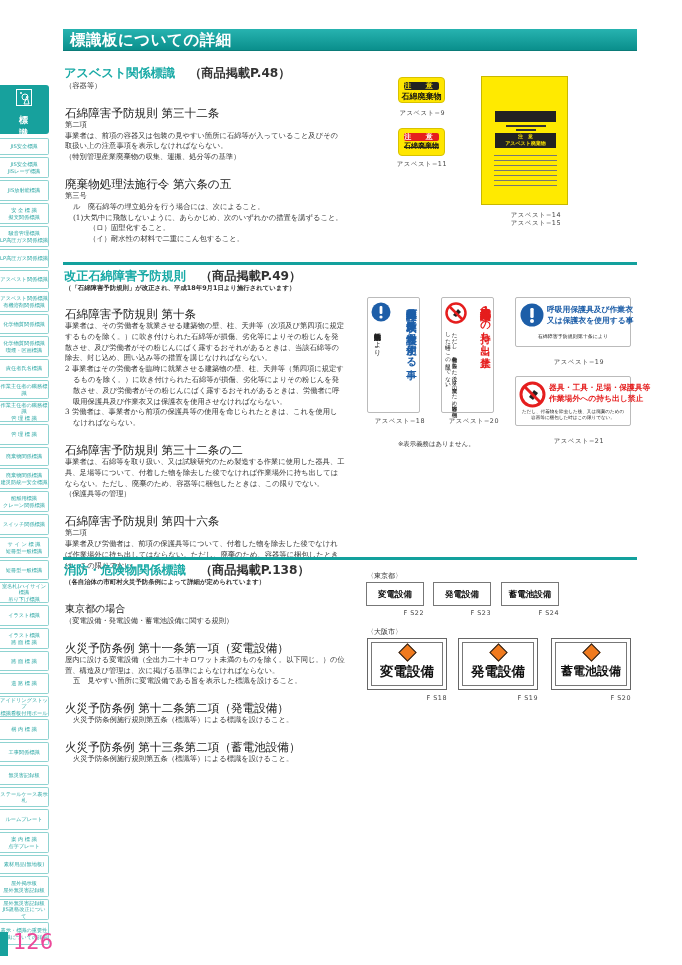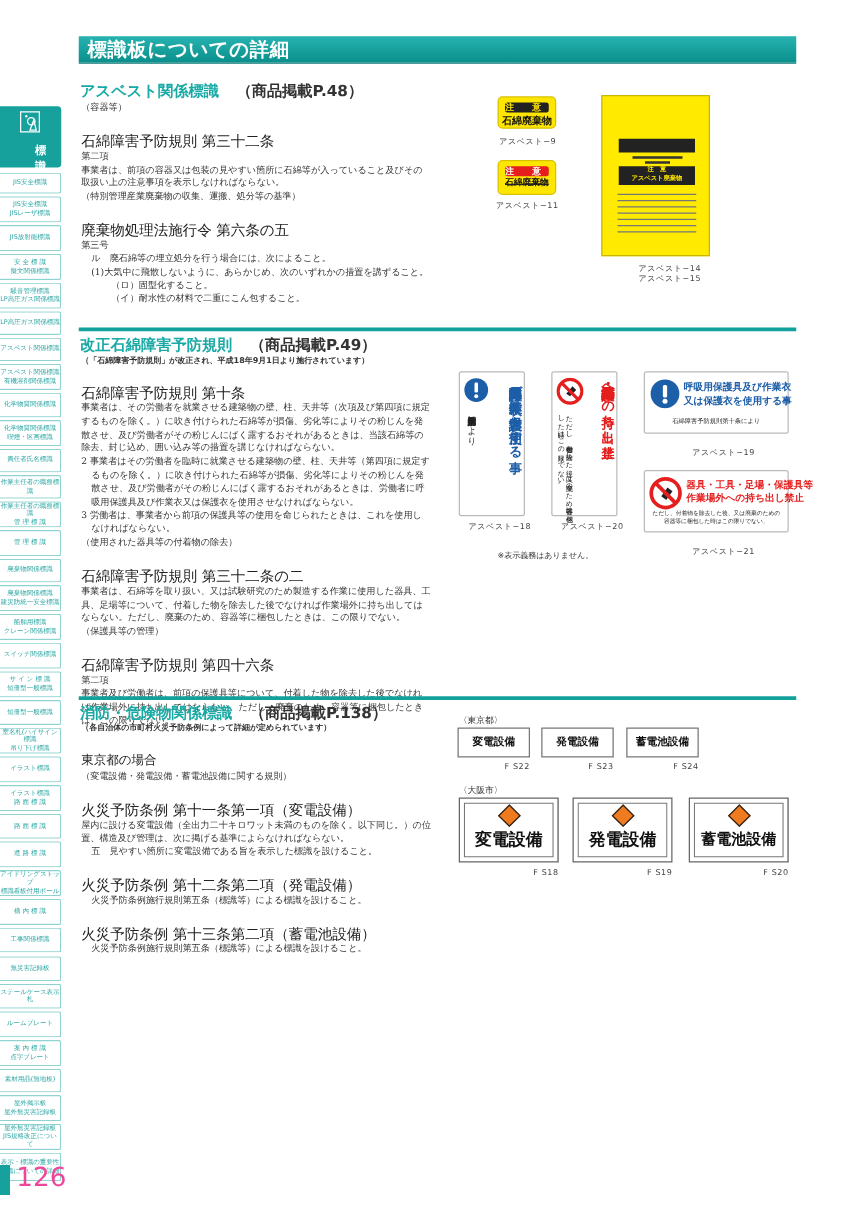--- a/index.html
+++ b/index.html
@@ -3,21 +3,21 @@
 <meta charset="utf-8">
 <style>
 *{box-sizing:border-box;margin:0;padding:0}
 html,body{width:682px;height:965px;background:#fff;overflow:hidden}
 body{position:relative;font-family:"DejaVu Serif","Liberation Serif",serif;color:#222}
 .page-banner{position:absolute;left:63px;top:29px;width:574px;height:22px;background:linear-gradient(#27b3b0,#0a8f8c);border-bottom:1px solid #0b7b78}
 .page-banner span{position:absolute;left:7px;top:1px;font-family:"DejaVu Sans","Liberation Sans",sans-serif;font-weight:bold;color:#fff;font-size:15.5px;letter-spacing:0.5px}
 
 .tab-main{position:absolute;left:0;top:85px;width:49px;height:49px;background:#17a19d;border-radius:0 3px 3px 0}
 .tab-main .ic{position:absolute;left:16px;top:4px;width:16px;height:17px;border:1.5px solid #fff}
-.tab-main .lb{position:absolute;left:0;top:29px;width:49px;text-align:right;color:#fff;font-family:"DejaVu Sans","Liberation Sans",sans-serif;font-weight:bold;font-size:9px;letter-spacing:12px;padding-left:10px}
+.tab-main .lb{position:absolute;left:0;top:29px;width:49px;text-align:center;color:#fff;font-family:"DejaVu Sans","Liberation Sans",sans-serif;font-weight:bold;font-size:9px;letter-spacing:12px;padding-left:10px}
 .side{position:absolute;left:0;width:49px;border:1px solid #8fd3d1;border-left:none;background:#fff;color:#2aa6a3;font-family:"DejaVu Sans","Liberation Sans",sans-serif;font-size:5.2px;line-height:6.4px;text-align:center;display:flex;flex-direction:column;justify-content:center;align-items:center;border-radius:0 2px 2px 0}
 .pagenum{position:absolute;left:0;top:932px;width:8px;height:24px;background:#17a19d}
 .pagenum-text{position:absolute;left:13px;top:930px;font-family:"DejaVu Sans","Liberation Sans",sans-serif;font-size:21px;color:#ec4899}
 
 .sec-rule{position:absolute;left:63px;width:574px;height:3px;background:#13a19d}
 .h2{position:absolute;font-family:"DejaVu Sans","Liberation Sans",sans-serif;font-size:12.2px;font-weight:bold;white-space:nowrap}
 .h2 .t{color:#19aaa6}
 .h2 .p{color:#333;margin-left:14px}
 .note-s{position:absolute;font-family:"DejaVu Sans","Liberation Sans",sans-serif;font-size:6.4px;color:#333;font-weight:bold;white-space:nowrap}
 .txt{position:absolute;left:65px;width:280px;font-size:7.3px;line-height:10.8px;color:#333}
@@ -241,21 +241,20 @@
 <div class="sec-rule" style="top:262px"></div>
 <div class="h2" style="left:64px;top:268px">
   <span class="t">改正石綿障害予防規則</span><span class="p">（商品掲載P.49）</span>
 </div>
 <div class="note-s" style="left:65px;top:284px">（「石綿障害予防規則」が改正され、平成18年9月1日より施行されています）</div>
 <div class="txt" id="rev-text" style="top:293px">
     <span class="law">石綿障害予防規則 第十条</span>
     <span class="sm">事業者は、その労働者を就業させる建築物の壁、柱、天井等（次項及び第四項に規定するものを除く。）に吹き付けられた石綿等が損傷、劣化等によりその粉じんを発散させ、及び労働者がその粉じんにばく露するおそれがあるときは、当該石綿等の除去、封じ込め、囲い込み等の措置を講じなければならない。</span>
     <span class="hang">2 事業者はその労働者を臨時に就業させる建築物の壁、柱、天井等（第四項に規定するものを除く。）に吹き付けられた石綿等が損傷、劣化等によりその粉じんを発散させ、及び労働者がその粉じんにばく露するおそれがあるときは、労働者に呼吸用保護具及び作業衣又は保護衣を使用させなければならない。</span>
     <span class="hang">3 労働者は、事業者から前項の保護具等の使用を命じられたときは、これを使用しなければならない。</span>
-    <span class="sm">（使用された器具等の付着物の除去）</span>
     <span class="law">石綿障害予防規則 第三十二条の二</span>
     <span class="sm">事業者は、石綿等を取り扱い、又は試験研究のため製造する作業に使用した器具、工具、足場等について、付着した物を除去した後でなければ作業場外に持ち出してはならない。ただし、廃棄のため、容器等に梱包したときは、この限りでない。</span>
     <span class="sm">（保護具等の管理）</span>
     <span class="law">石綿障害予防規則 第四十六条</span>
     <span class="sm">第二項</span>
     <span class="sm">事業者及び労働者は、前項の保護具等について、付着した物を除去した後でなければ作業場外に持ち出してはならない。ただし、廃棄のため、容器等に梱包したときは、この限りでない。</span>
   </div>
 
 <div class="sign-v" style="left:367px;top:297px">
   <svg style="position:absolute;left:3px;top:4px" width="20" height="20">

